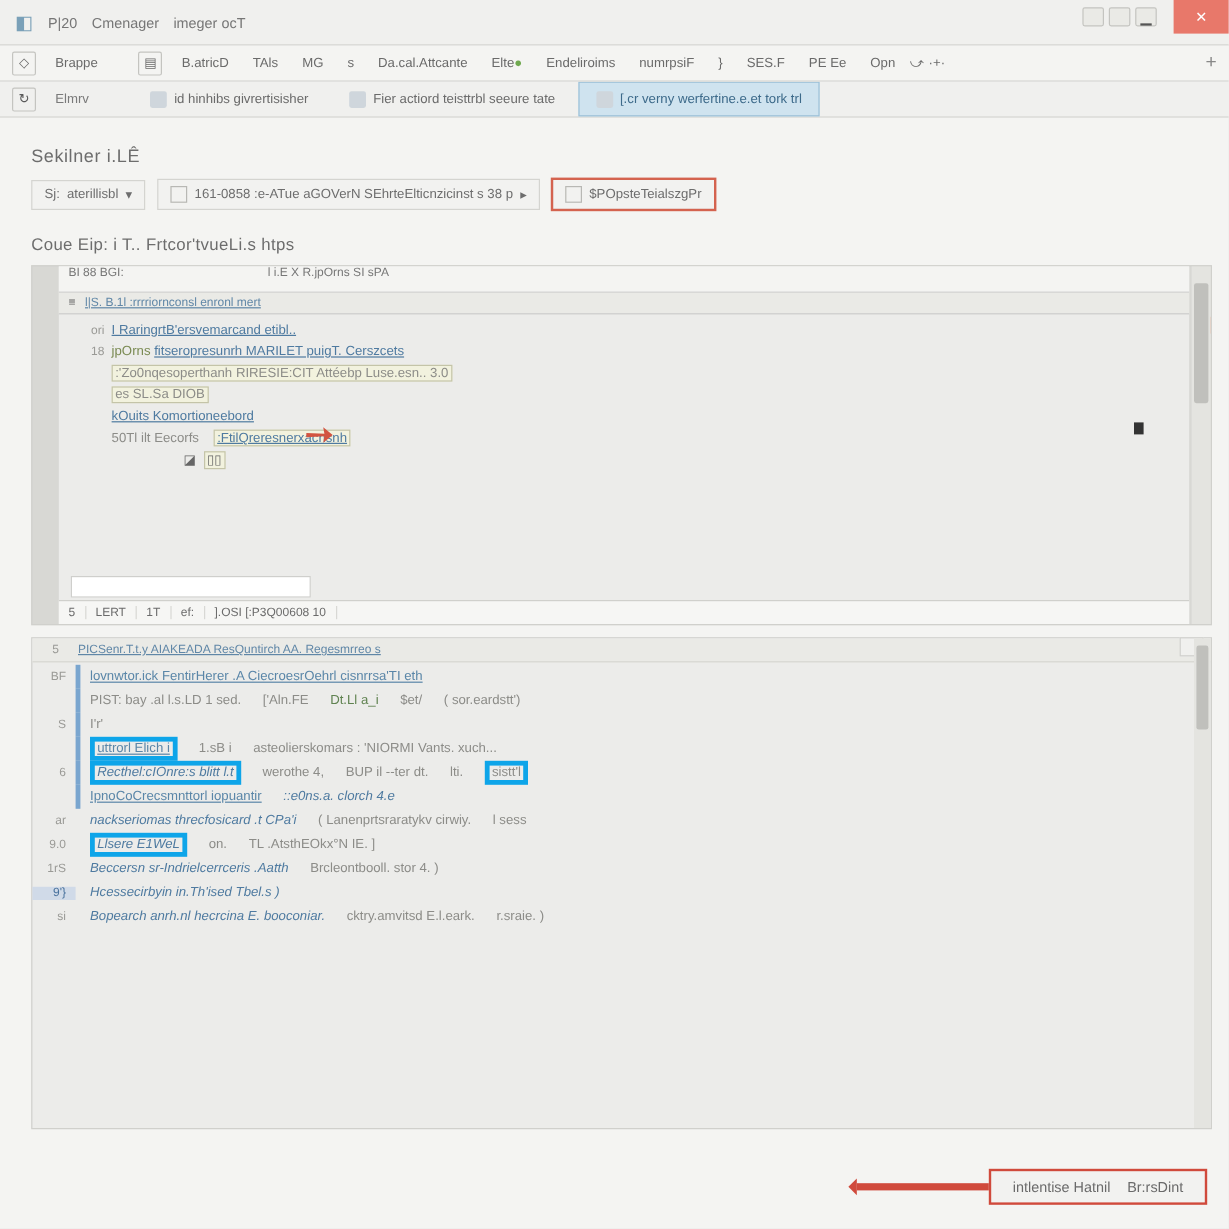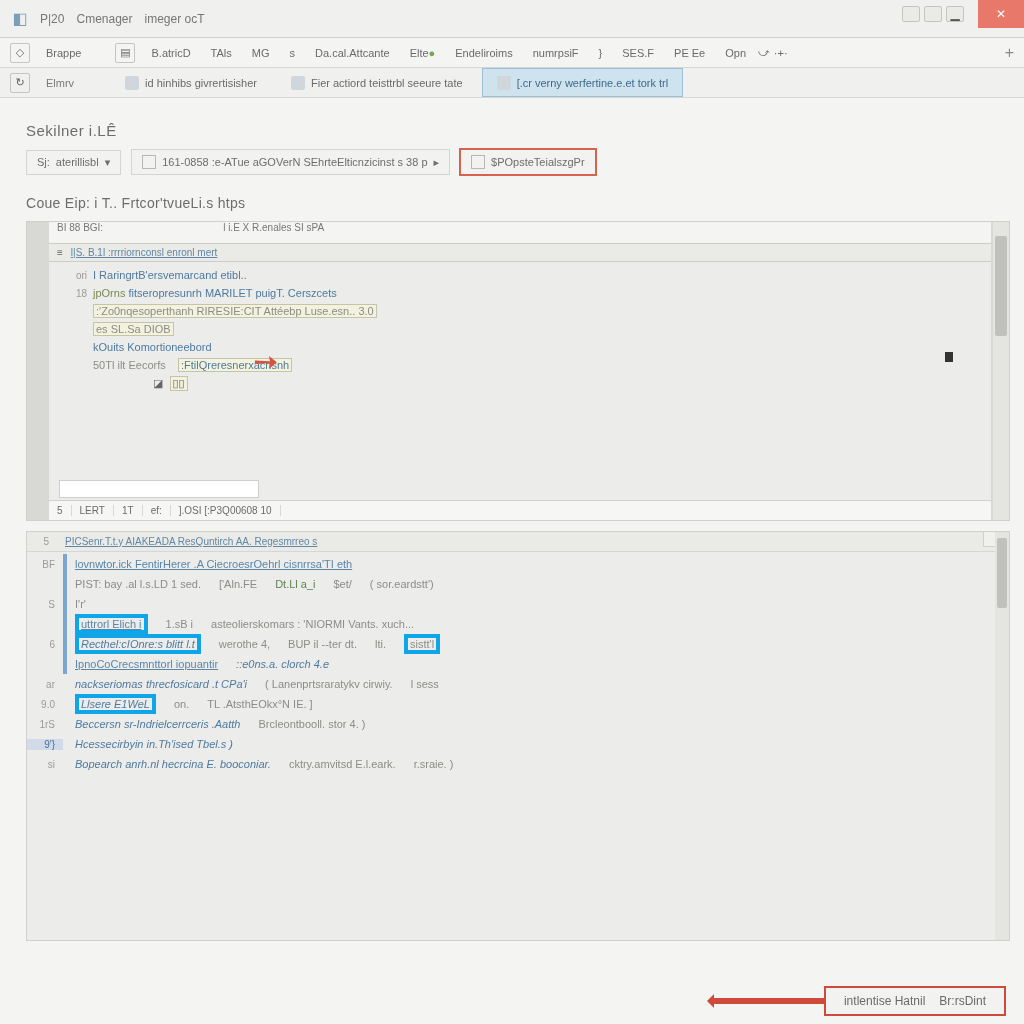--- a/index.html
+++ b/index.html
@@ -41,21 +41,21 @@
   .editorShell .vscroll::before { content: ""; position: absolute; top: 14px; left: 2px; right: 2px; height: 100px; background: #c0c0bc; border-radius: 2px; }
   .innerEditor { position: absolute; left: 22px; right: 18px; top: 0; bottom: 0; background: #ececea; font-family: Consolas, monospace; font-size: 11px; color: #666; }
   .innerEditor .topTabs { height: 22px; background: #f4f4f2; border-bottom: 1px solid #ccc; display: flex; align-items: flex-start; font-size: 10px; color: #777; padding: 0 8px; gap: 120px; }
   .innerEditor .subbar { height: 18px; background: #eaeae6; border-bottom: 1px solid #ccc; display: flex; align-items: center; font-size: 10px; padding: 0 8px; gap: 8px; }
   .innerEditor .subbar .token { color: #6087a7; text-decoration: underline; }
   .innerEditor .codeLines { padding: 4px 0; }
   .innerEditor .line { display: flex; align-items: center; height: 18px; }
   .innerEditor .gut { width: 44px; text-align: right; color: #9a9a96; padding-right: 6px; font-size: 10px; }
   .innerEditor .tok { white-space: nowrap; }
   .innerEditor .kw { color: #7a8a52; }
-  .innerEditor .id { color: #4e7aa0; }
+  .innerEditor .id { color: #4e7aa0; text-decoration: underline; }
   .innerEditor .dim { color: #8c8c88; }
   .innerEditor .hl { border: 1px solid #c4c4a8; background: #f2f2de; padding: 0 2px; }
   .innerEditor .bottomInput { position: absolute; bottom: 22px; left: 10px; width: 200px; height: 18px; background: #fff; border: 1px solid #cfcfcc; }
   .innerEditor .statusRow { position: absolute; bottom: 0; left: 0; right: 0; height: 20px; background: #f6f6f4; border-top: 1px solid #d0d0cc; display: flex; align-items: center; font-size: 10px; color: #6b6b6b; }
   .innerEditor .statusRow span { padding: 0 8px; border-right: 1px solid #d8d8d4; }
   .innerEditor .redArrow { position: absolute; left: 205px; top: 122px; font-size: 30px; color: #d25440; transform: rotate(45deg); pointer-events: none; }
   .innerEditor .dotMark { position: absolute; right: 38px; top: 130px; width: 8px; height: 10px; background: #333; }
   .sideMarker { position: absolute; right: 0; top: 42px; width: 14px; height: 14px; background: #e07c52; }
   .sideBadge  { position: absolute; right: 0; top: 86px; font-size: 9px; color: #9c9c98; padding: 2px; }
 
@@ -74,21 +74,21 @@
   .panel2 .kw { color: #5a86a8; text-decoration: underline; }
   .panel2 .ty { color: #5f8250; }
   .panel2 .id { color: #4e7aa0; font-style: italic; }
   .panel2 .dim { color: #8c8c88; }
   .panel2 .bx { border: 4px solid #0ea5e9; padding: 0 2px; }
   .panel2 .cell { margin-right: 18px; white-space: nowrap; }
   .panel2 .vscroll { position: absolute; right: 0; top: 0; width: 14px; bottom: 0; background: #e4e4e0; }
   .panel2 .vscroll::before { content:""; position:absolute; top: 6px; left:2px; right:2px; height: 70px; background:#c0c0bc; border-radius:2px; }
 
   
-  .footer { position: absolute; bottom: 8px; right: 18px; display: flex; align-items: center; gap: 0; }
+  .footer { position: absolute; bottom: 20px; right: 18px; display: flex; align-items: center; gap: 0; }
   .footer .lead { width: 110px; height: 6px; background: #d04a3c; position: relative; }
   .footer .lead::before { content: ""; position: absolute; left: -14px; top: -4px; border: 7px solid transparent; border-right-color: #d04a3c; }
   .footer .btn { border: 2px solid #d04a3c; background: #f2f2f0; padding: 6px 18px; font-size: 12px; color: #6a6a6a; display: flex; gap: 14px; }
 </style>
 </head>
 <body>
 
 <div class="window">
 
   <div class="titlebar">
@@ -172,21 +172,21 @@
 
     <div class="subTitle">Coue Eip:  i T.. Frtcor'tvueLi.s htps</div>
 
     <div class="editorShell">
       <div class="sideMarker"></div>
       <div class="sideBadge">▯▯</div>
       <div class="vscroll"></div>
       <div class="innerEditor">
         <div class="topTabs">
           <span>BI 88 BGI:</span>
-          <span>l i.E X R.enales  SI sPA</span>
+          <span>l i.E X R.jpOrns  SI sPA</span>
         </div>
         <div class="subbar">
           <span>≡</span>
           <span class="token">l|S. B.1l :rrrriornconsl enronl mert</span>
         </div>
         <div class="codeLines">
           <div class="line">
               <span class="gut">ori</span>
               <span class="tok id">I RaringrtB'ersvemarcand etibl..</span>
             </div>

